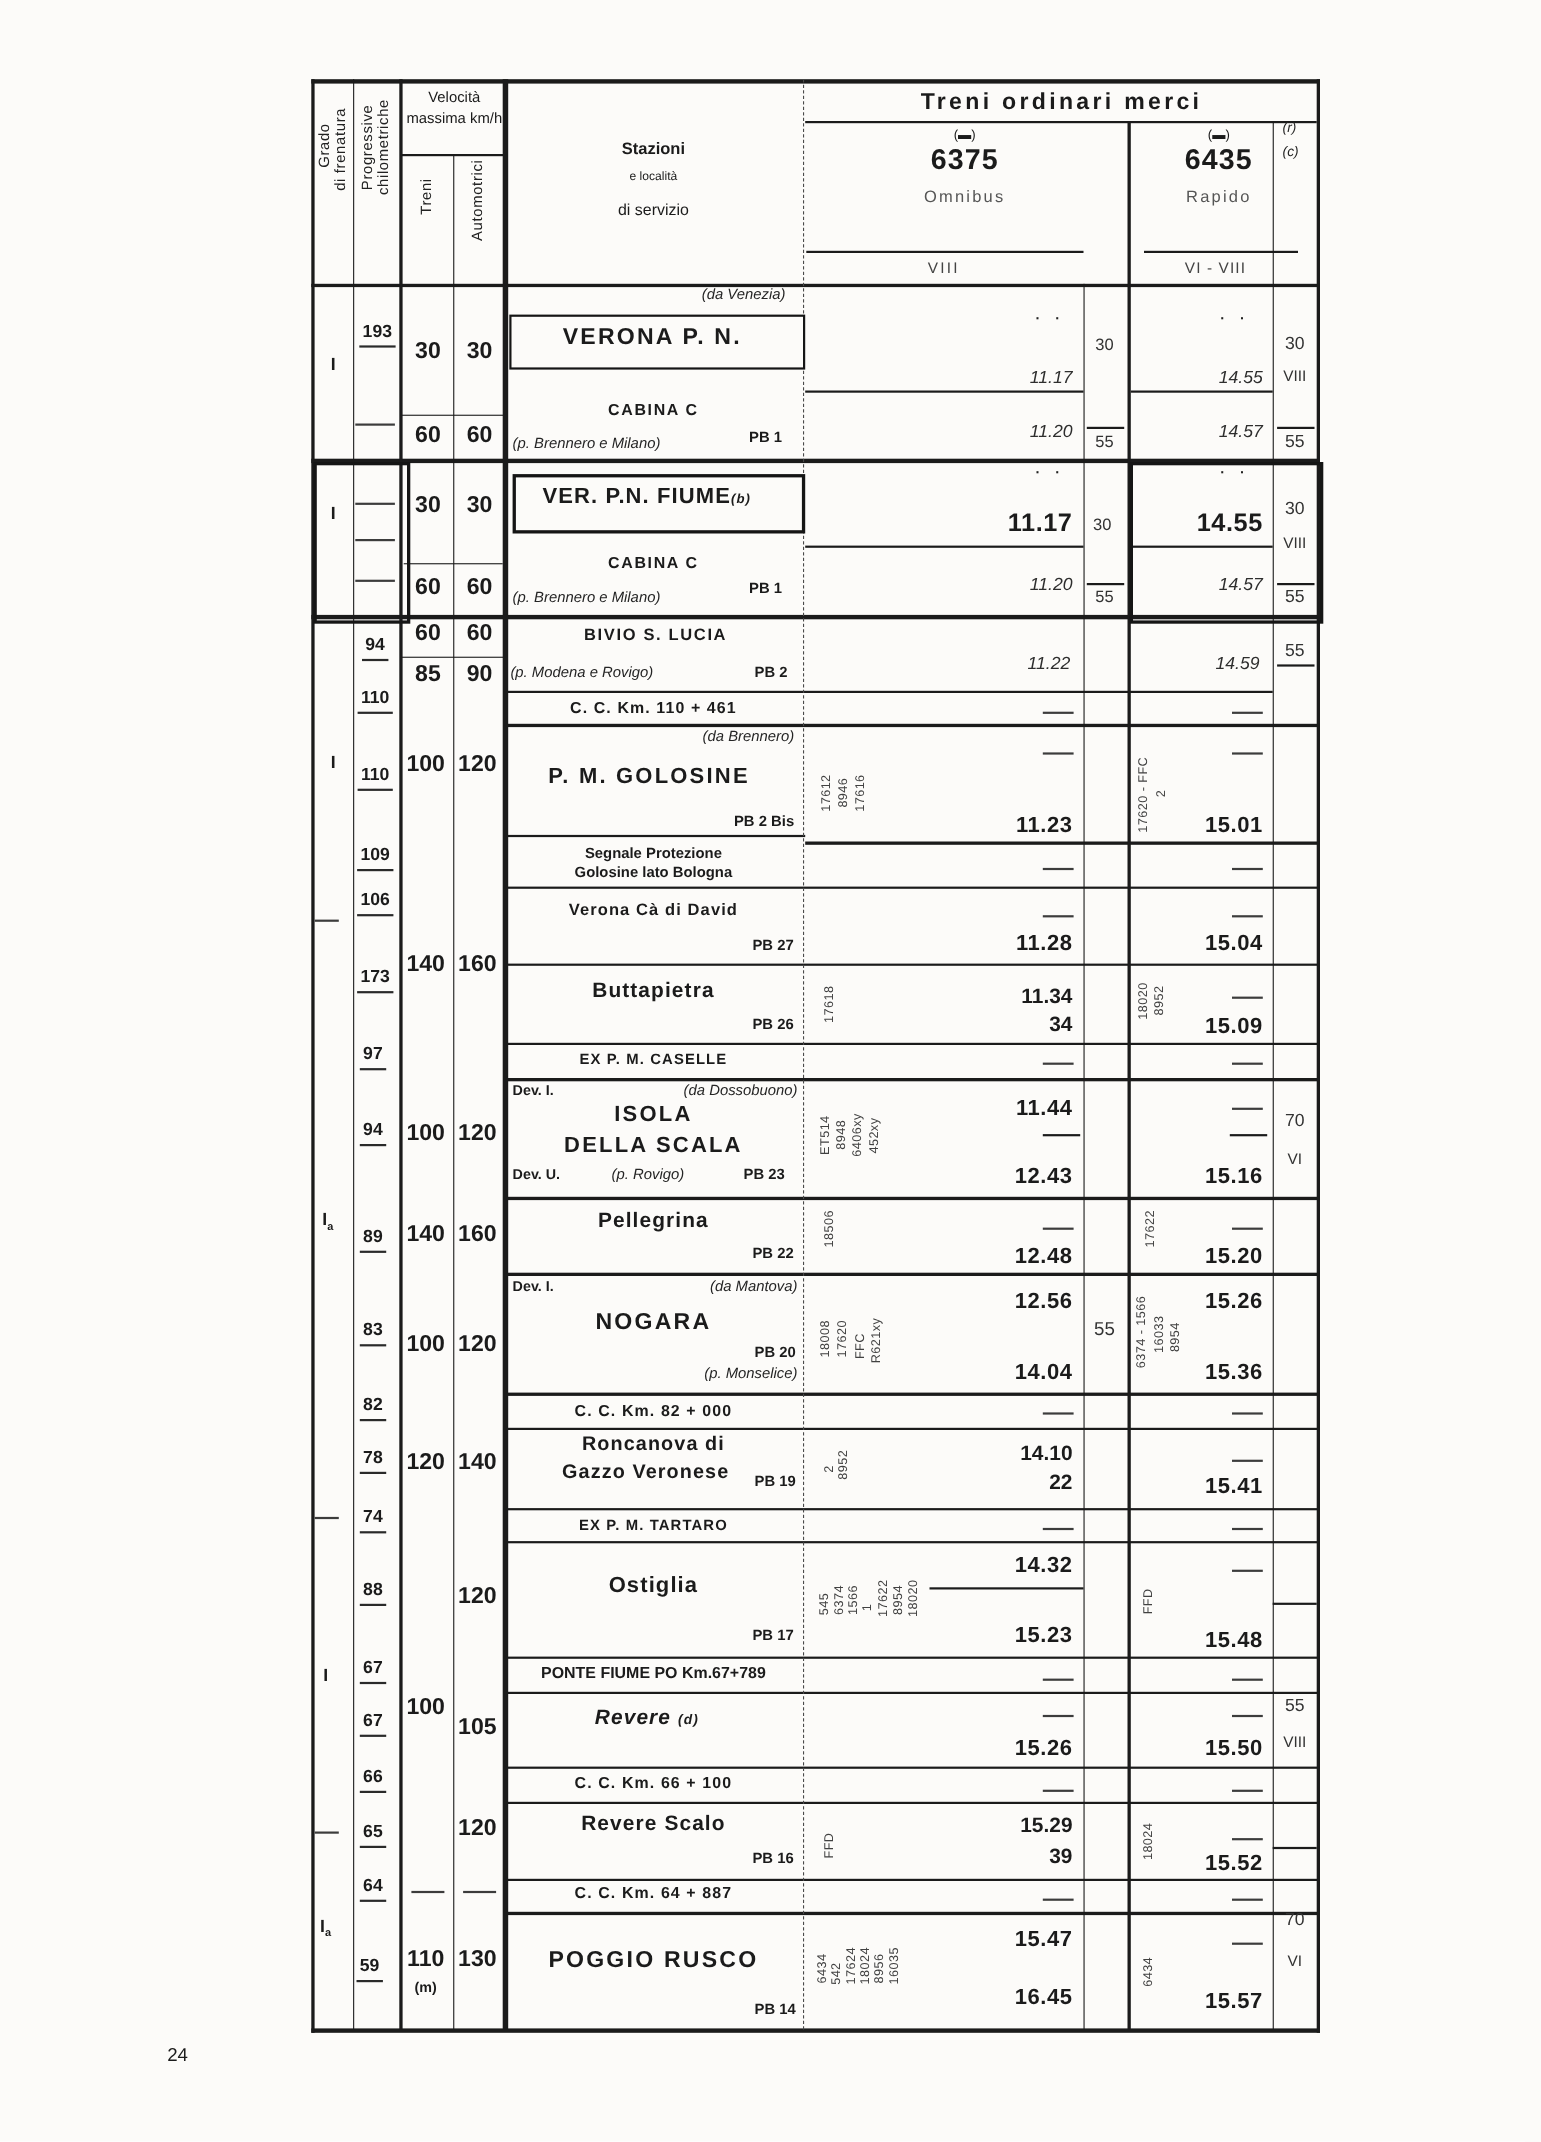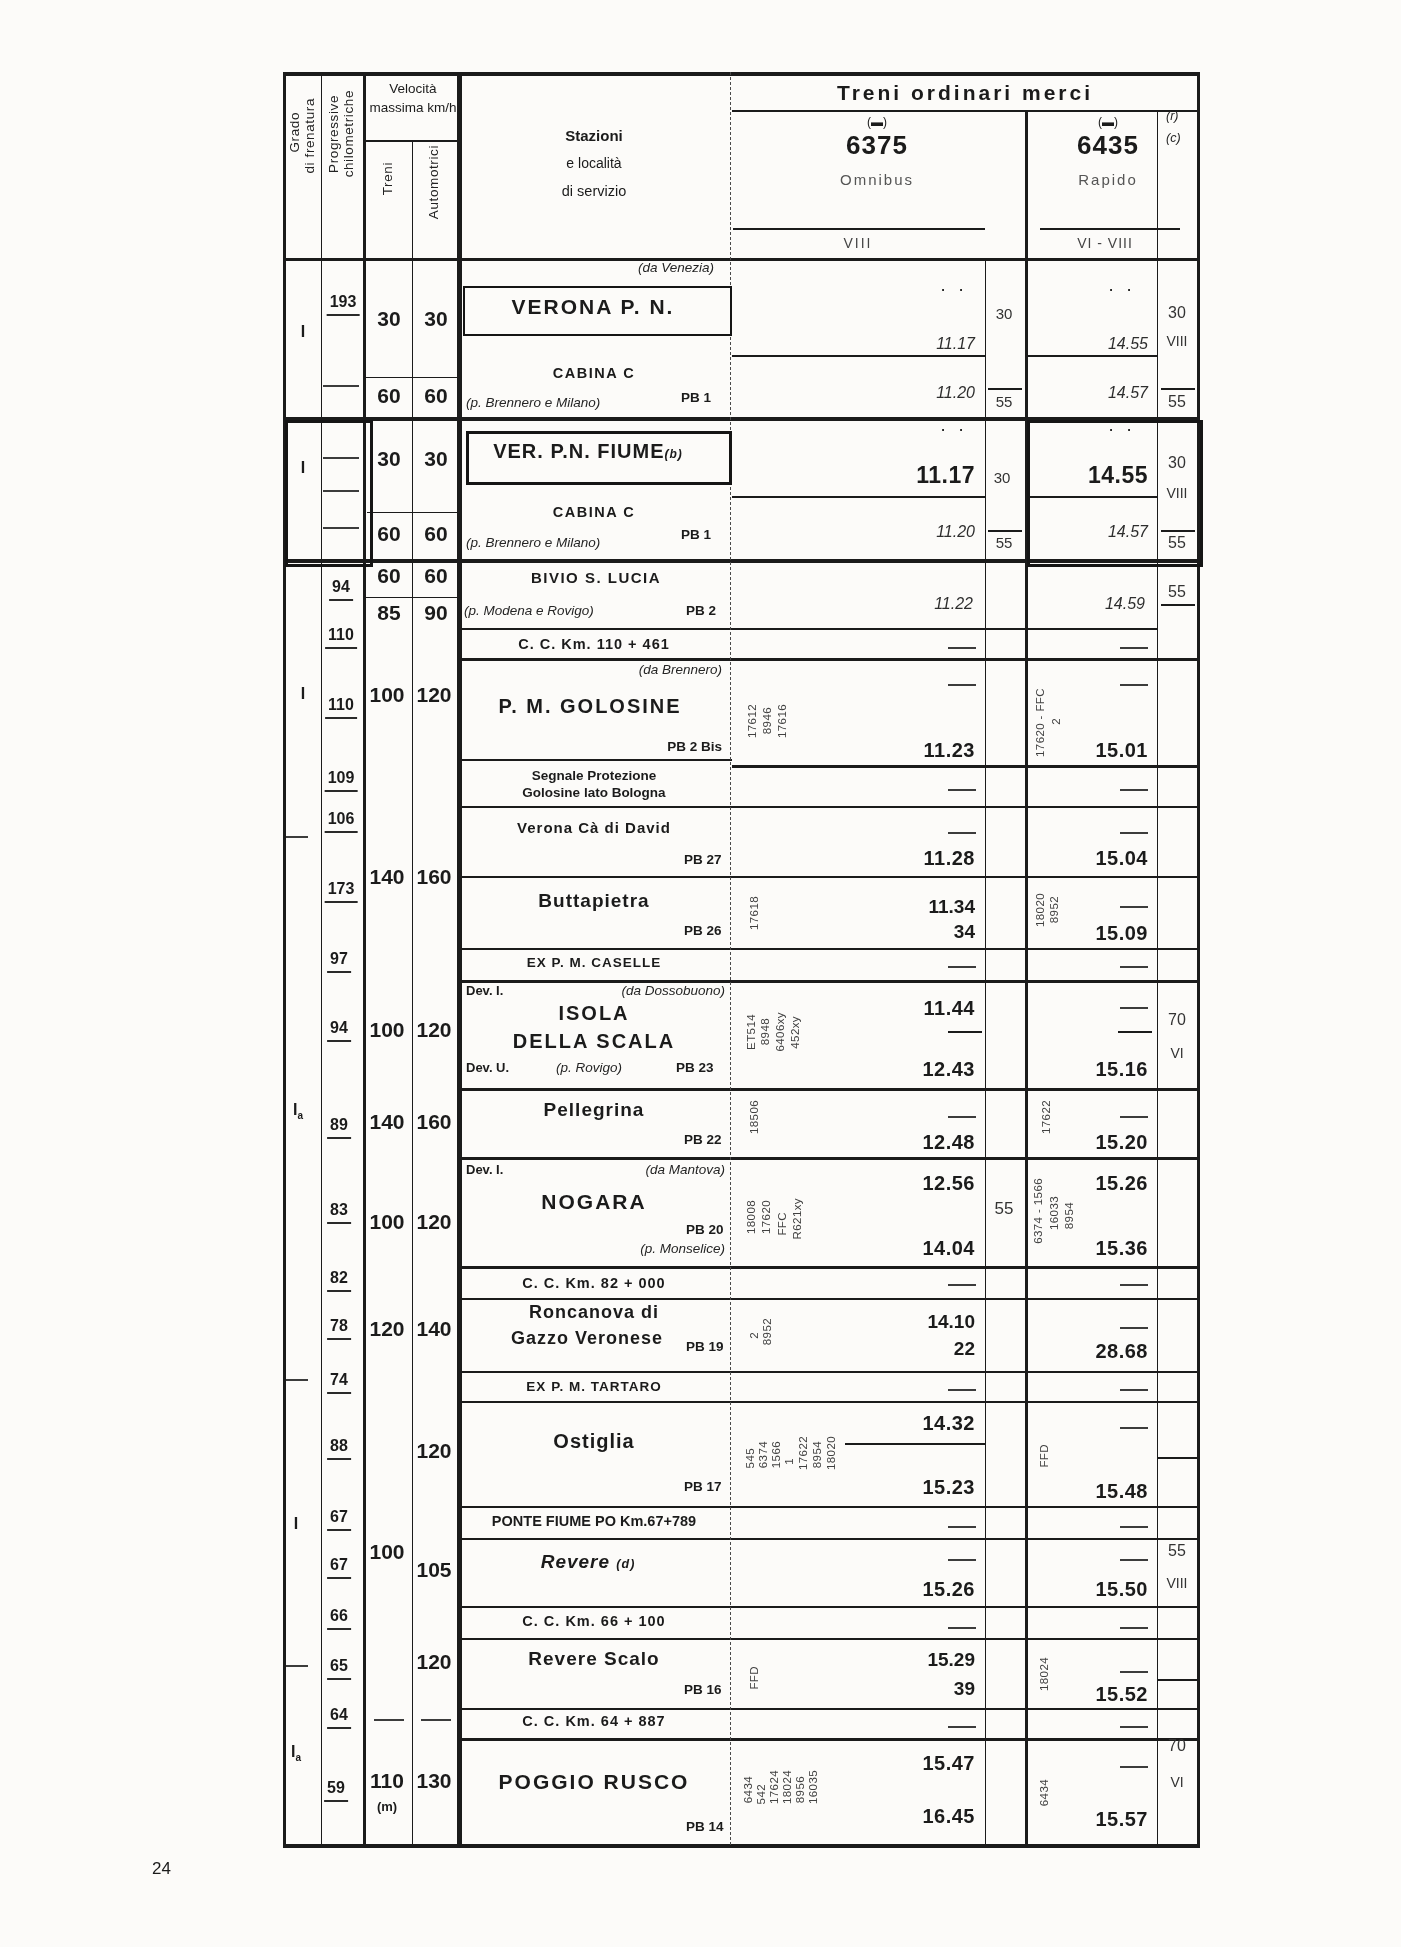--- a/index.html
+++ b/index.html
@@ -99,21 +99,21 @@
   <div class="box" style="left:466px;top:431px;width:260px;height:48px"></div>
 
   <div class="t rot" style="left:288px;top:112px">Grado</div>
   <div class="t rot" style="left:303px;top:98px">di frenatura</div>
   <div class="t rot" style="left:327px;top:95px">Progressive</div>
   <div class="t rot" style="left:342px;top:90px">chilometriche</div>
   <div class="t" style="left:367px;top:80px;width:92px;text-align:center;font-size:13.5px;white-space:normal;line-height:1.4">Velocità massima km/h</div>
   <div class="t rot" style="left:381px;top:162px">Treni</div>
   <div class="t rot" style="left:427px;top:145px">Automotrici</div>
   <div class="t c" style="left:594px;top:128px;font-size:15px;font-weight:600">Stazioni</div>
-  <div class="t c" style="left:594px;top:156px;font-size:14px">e località</div>
+  <div class="t c" style="left:594px;top:156px;font-size:11px">e località</div>
   <div class="t c" style="left:594px;top:184px;font-size:14.5px">di servizio</div>
 
   <div class="t c" style="left:965px;top:82px;font-size:21px;font-weight:bold;letter-spacing:3px">Treni ordinari merci</div>
   <div class="t c" style="left:877px;top:116px;font-size:12px">(▬)</div>
   <div class="t c" style="left:877px;top:132px;font-size:26px;font-weight:bold;letter-spacing:1px">6375</div>
   <div class="t c" style="left:877px;top:172px;font-size:15px;letter-spacing:2px;color:#555">Omnibus</div>
   <div class="t c" style="left:858px;top:236px;font-size:14px;color:#444;letter-spacing:2px">VIII</div>
   <div class="t c" style="left:1108px;top:116px;font-size:12px">(▬)</div>
   <div class="t c" style="left:1108px;top:132px;font-size:26px;font-weight:bold;letter-spacing:1px">6435</div>
   <div class="t c" style="left:1108px;top:172px;font-size:15px;letter-spacing:2px;color:#555">Rapido</div>
@@ -341,21 +341,21 @@
   <div class="vn" style="left:1040px;top:1100px">17622</div>
   <div class="dsh" style="left:1120px;top:1116px;width:28px"></div>
   <div class="t tm r" style="right:253px;top:1132px">15.20</div>
   <div class="t tm r" style="right:253px;top:1173px">15.26</div>
   <div class="vn" style="left:1032px;top:1178px">6374 - 1566</div>
   <div class="vn" style="left:1048px;top:1196px">16033</div>
   <div class="vn" style="left:1063px;top:1202px">8954</div>
   <div class="t tm r" style="right:253px;top:1238px">15.36</div>
   <div class="dsh" style="left:1120px;top:1284px;width:28px"></div>
   <div class="dsh" style="left:1120px;top:1327px;width:28px"></div>
-  <div class="t tm r" style="right:253px;top:1341px">28.68</div>
+  <div class="t tm r" style="right:253px;top:1341px">15.41</div>
   <div class="dsh" style="left:1120px;top:1389px;width:28px"></div>
   <div class="vn" style="left:1038px;top:1444px">FFD</div>
   <div class="dsh" style="left:1120px;top:1427px;width:28px"></div>
   <div class="t tm r" style="right:253px;top:1481px">15.48</div>
   <div class="dsh" style="left:1120px;top:1526px;width:28px"></div>
   <div class="dsh" style="left:1120px;top:1559px;width:28px"></div>
   <div class="t tm r" style="right:253px;top:1579px">15.50</div>
   <div class="dsh" style="left:1120px;top:1627px;width:28px"></div>
   <div class="vn" style="left:1038px;top:1657px">18024</div>
   <div class="dsh" style="left:1120px;top:1671px;width:28px"></div>

